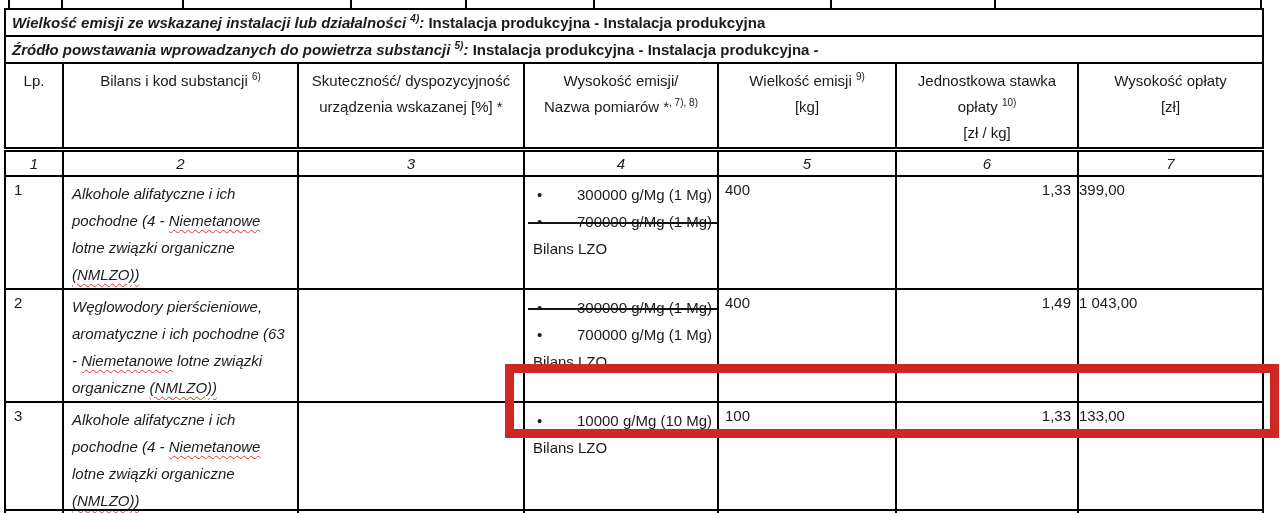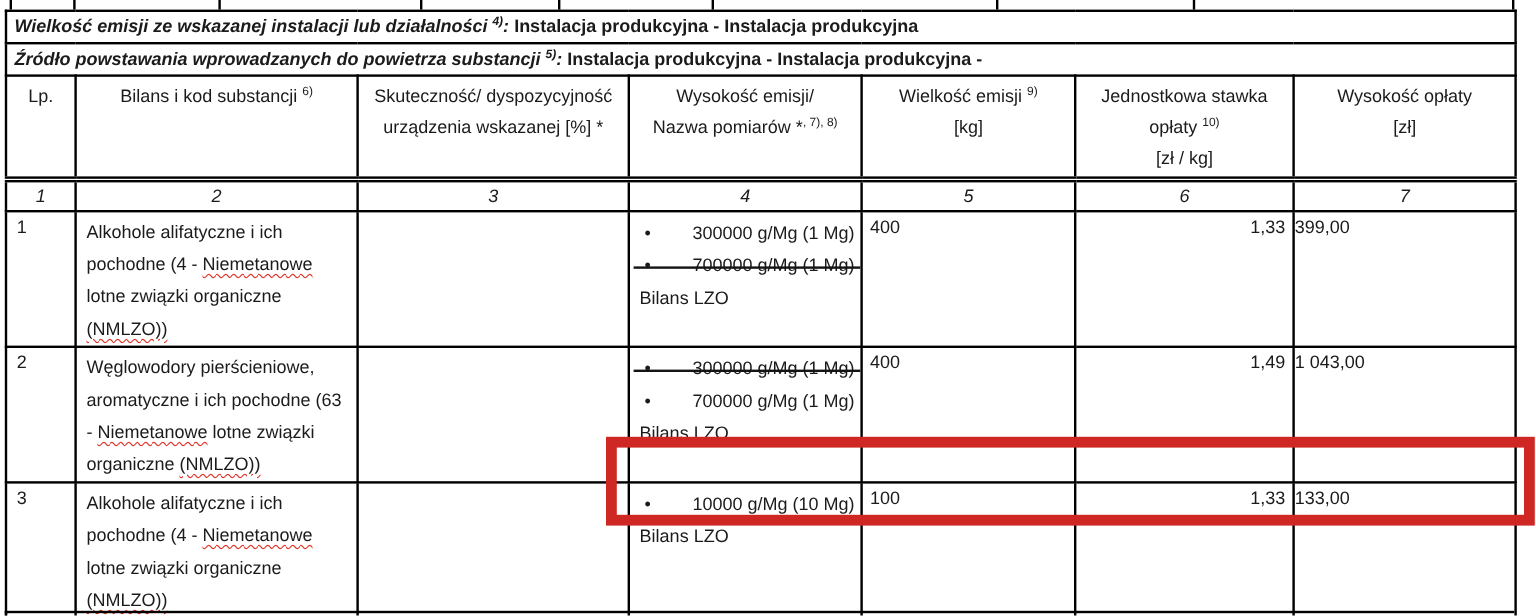--- a/index.html
+++ b/index.html
@@ -27,21 +27,21 @@
   
   .head-row td{height:76px;text-align:center;padding-top:4px;line-height:26px;}
 
   
   .num-row td{height:26px;border-top:5px double #000;text-align:center;
               font-style:italic;vertical-align:middle;padding:0;}
 
   
   .data-row td{height:104px;}
   .c-lp{padding:4px 0 0 8px;}
-  .c-name{padding:3px 8px 0 8px;line-height:27px;}
+  .c-name{padding:3px 8px 0 8px;line-height:27px;font-style:italic;}
   .missp{text-decoration:underline wavy #e0372b;text-decoration-thickness:1px;text-underline-offset:3px;}
   .c-ind{padding:4px 0 0 0;}
   .ind-line{position:relative;padding-left:52px;line-height:27px;}
   .blt{position:absolute;left:12px;top:0;}
   .ind-line.strike::after{content:"";position:absolute;left:3px;right:-1px;top:14px;
                           border-top:2px solid #141414;}
   .ind-plain{padding-left:8px;line-height:27px;}
   .c-emis{padding:4px 0 0 6px;}
   .c-rate{padding:4px 6px 0 0;text-align:right;}
   .c-fee{padding:4px 6px 0 0;text-align:left;}

